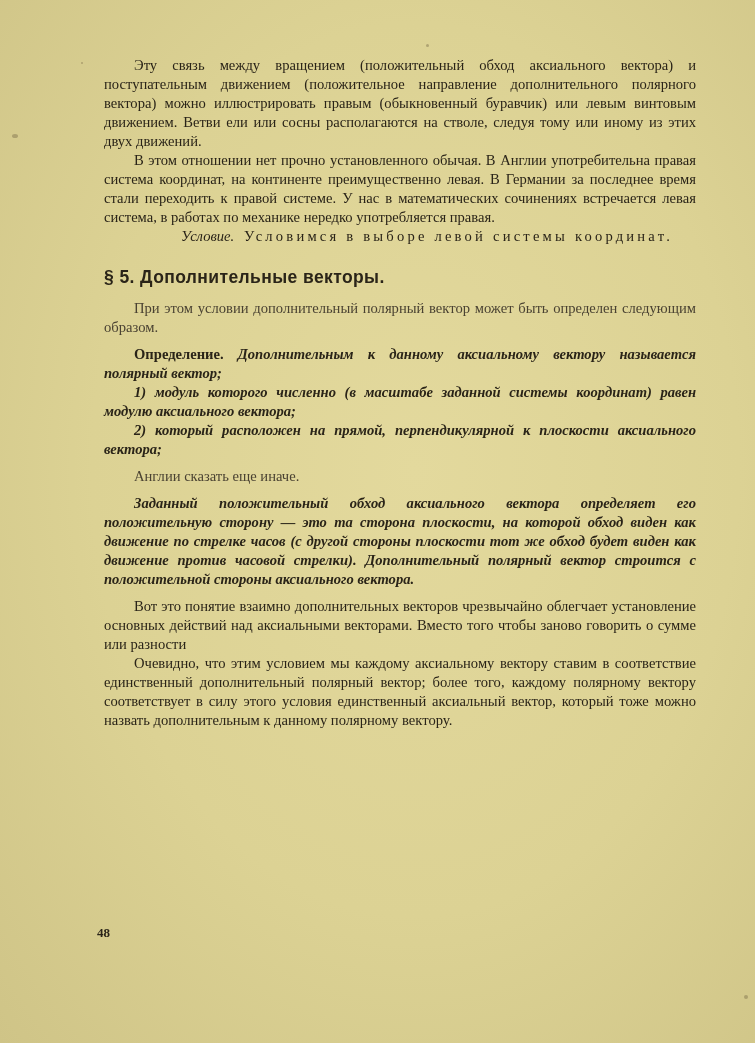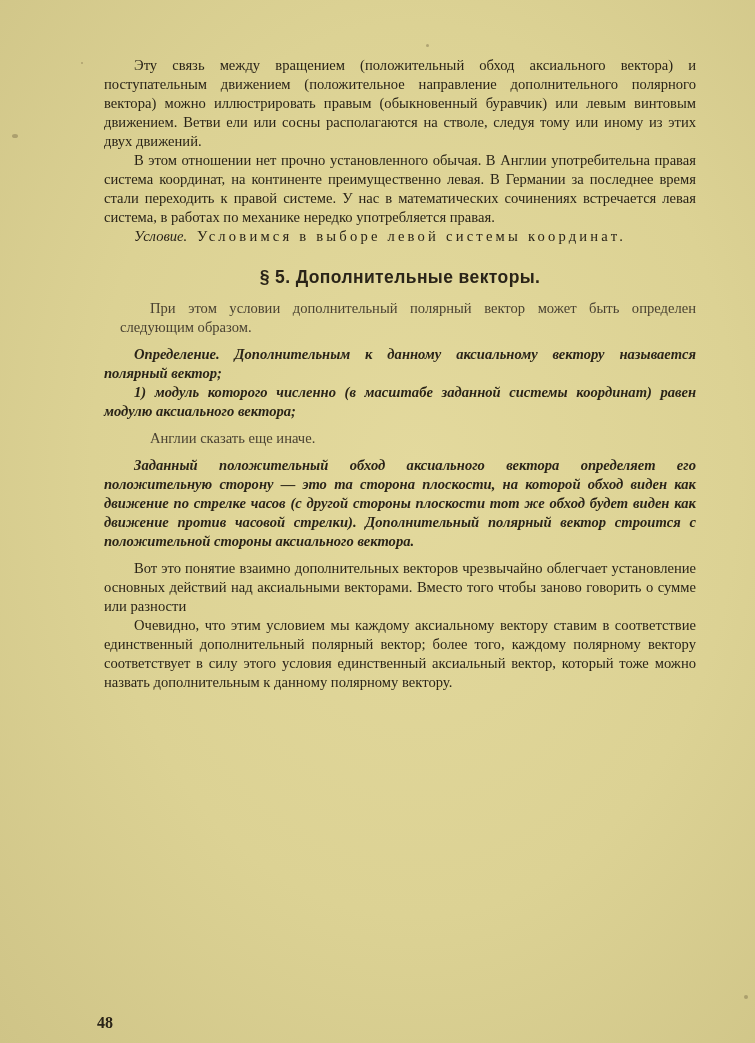--- a/index.html
+++ b/index.html
@@ -12,30 +12,30 @@
     position: relative;
   }
   .page {
     position: absolute; left: 104px; top: 56px; width: 592px;
     font-size: 14.6px; line-height: 19px;
     text-align: justify;
   }
   .p { margin: 0; text-indent: 30px; text-align: justify; }
   .gap { height: 8px; }
   .spaced { letter-spacing: 3.2px; margin-left: 6px; }
-  .it { font-style: italic; }
-  .bi { font-style: italic; font-weight: bold; }
+  .it { font-style: italic; margin-left: 47px; }
+  .bi { font-weight: bold; }
   .heading {
-    text-align: center; font-family: "Liberation Sans", "DejaVu Sans", sans-serif;
+    font-family: "Liberation Sans", "DejaVu Sans", sans-serif;
     font-weight: bold; font-size: 17.5px; margin: 22px 0 12px 0; letter-spacing: 0.4px;
   }
   .def { font-style: italic; font-weight: bold; font-size: 14.6px; }
-  .faded { color: #4a4232; margin-left: 16px; }
+  .faded { color: #4a4232; }
   .pagenum {
-    position: absolute; left: 97px; top: 1014px; font-size: 16px; font-weight: bold;
+    position: absolute; left: 97px; top: 925px; font-size: 13px; font-weight: bold;
   }
   .speck { position: absolute; background: #8a7d55; border-radius: 50%; opacity: 0.55; }
 </style>
 </head>
 <body>
 
 <div class="speck" style="left:426px;top:44px;width:3px;height:3px;"></div>
 <div class="speck" style="left:12px;top:134px;width:6px;height:4px;"></div>
 <div class="speck" style="left:81px;top:62px;width:2px;height:2px;"></div>
 <div class="speck" style="left:744px;top:995px;width:4px;height:4px;"></div>
@@ -51,20 +51,21 @@
   <div class="heading">§ 5. Дополнительные векторы.</div>
 
   <p class="p faded">При этом условии дополнительный полярный вектор может быть определен следующим образом.</p>
   <div class="gap"></div>
 
   <p class="p">
     <span class="bi">Определение.</span>
     <span class="def">Дополнительным к данному аксиальному вектору называется полярный вектор;</span>
   </p>
   <p class="p def">1) модуль которого численно (в масштабе заданной системы координат) равен модулю аксиального вектора;</p>
+  <p class="p def">2) который расположен на прямой, перпендикулярной к плоскости аксиального вектора;</p>
   <div class="gap"></div>
 
   <p class="p faded">Англии сказать еще иначе.</p>
   <div class="gap"></div>
 
   <p class="p def">Заданный положительный обход аксиального вектора определяет его положительную сторону — это та сторона плоскости, на которой обход виден как движение по стрелке часов (с другой стороны плоскости тот же обход будет виден как движение против часовой стрелки). Дополнительный полярный вектор строится с положительной стороны аксиального вектора.</p>
   <div class="gap"></div>
 
   <p class="p">Вот это понятие взаимно дополнительных векторов чрезвычайно облегчает установление основных действий над аксиальными векторами. Вместо того чтобы заново говорить о сумме или разности</p>
   <p class="p">Очевидно, что этим условием мы каждому аксиальному вектору ставим в соответствие единственный дополнительный полярный вектор; более того, каждому полярному вектору соответствует в силу этого условия единственный аксиальный вектор, который тоже можно назвать дополнительным к данному полярному вектору.</p>

